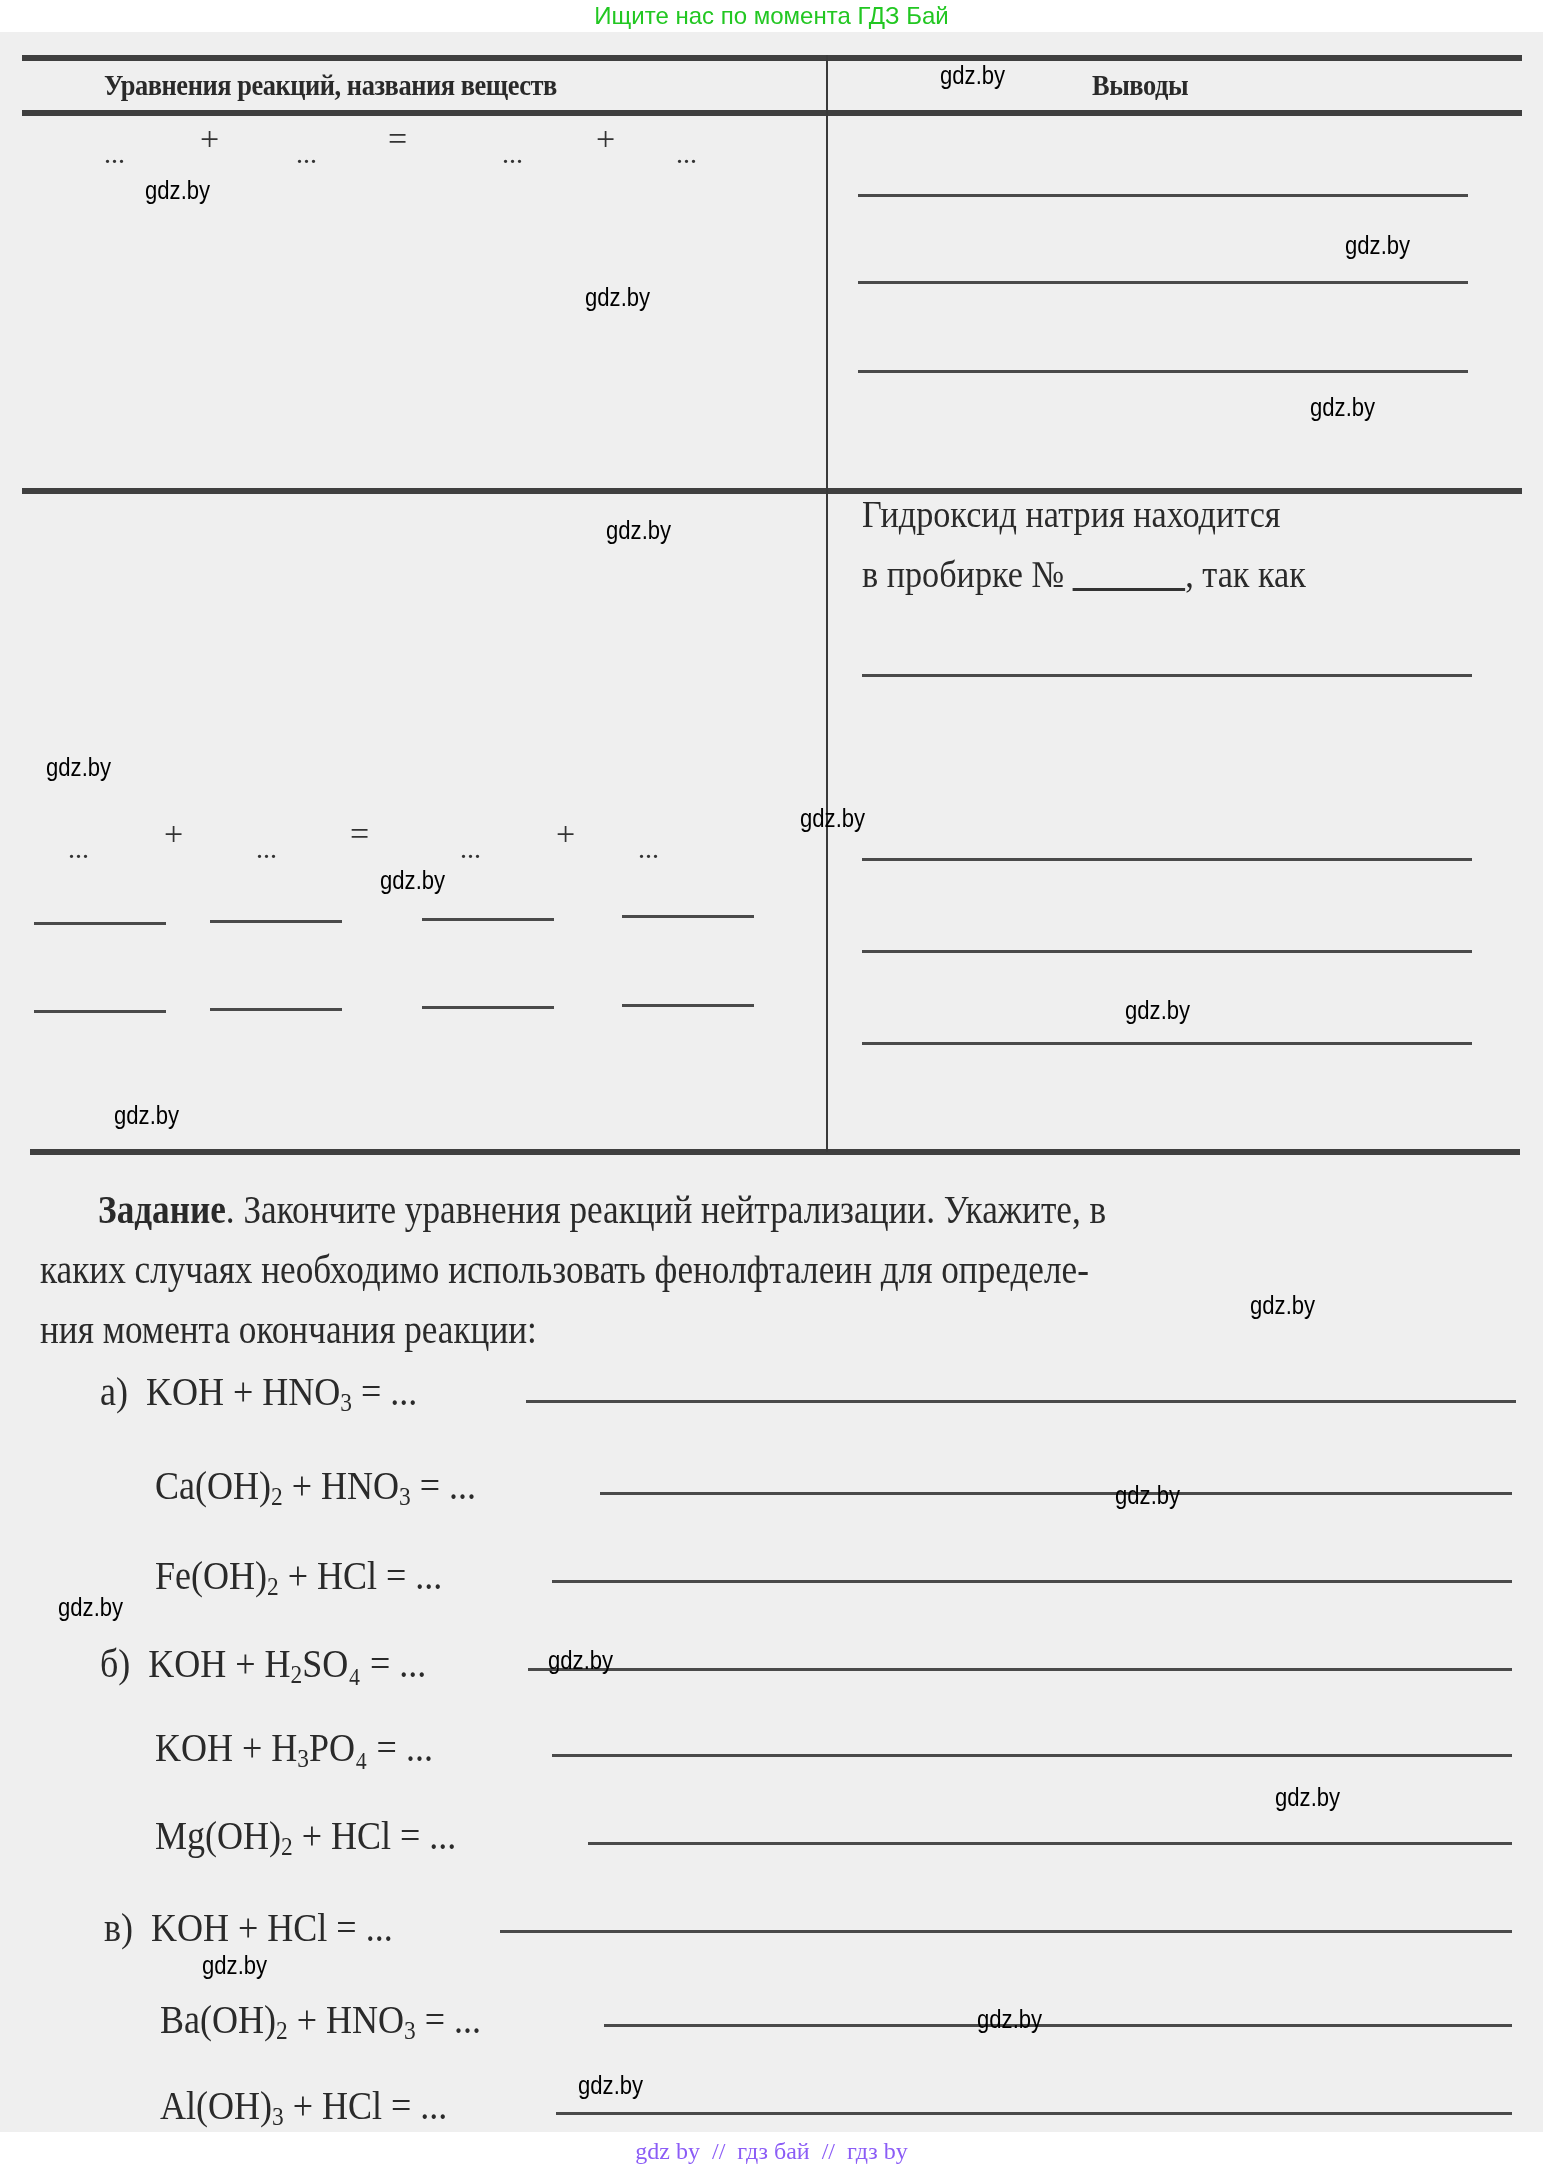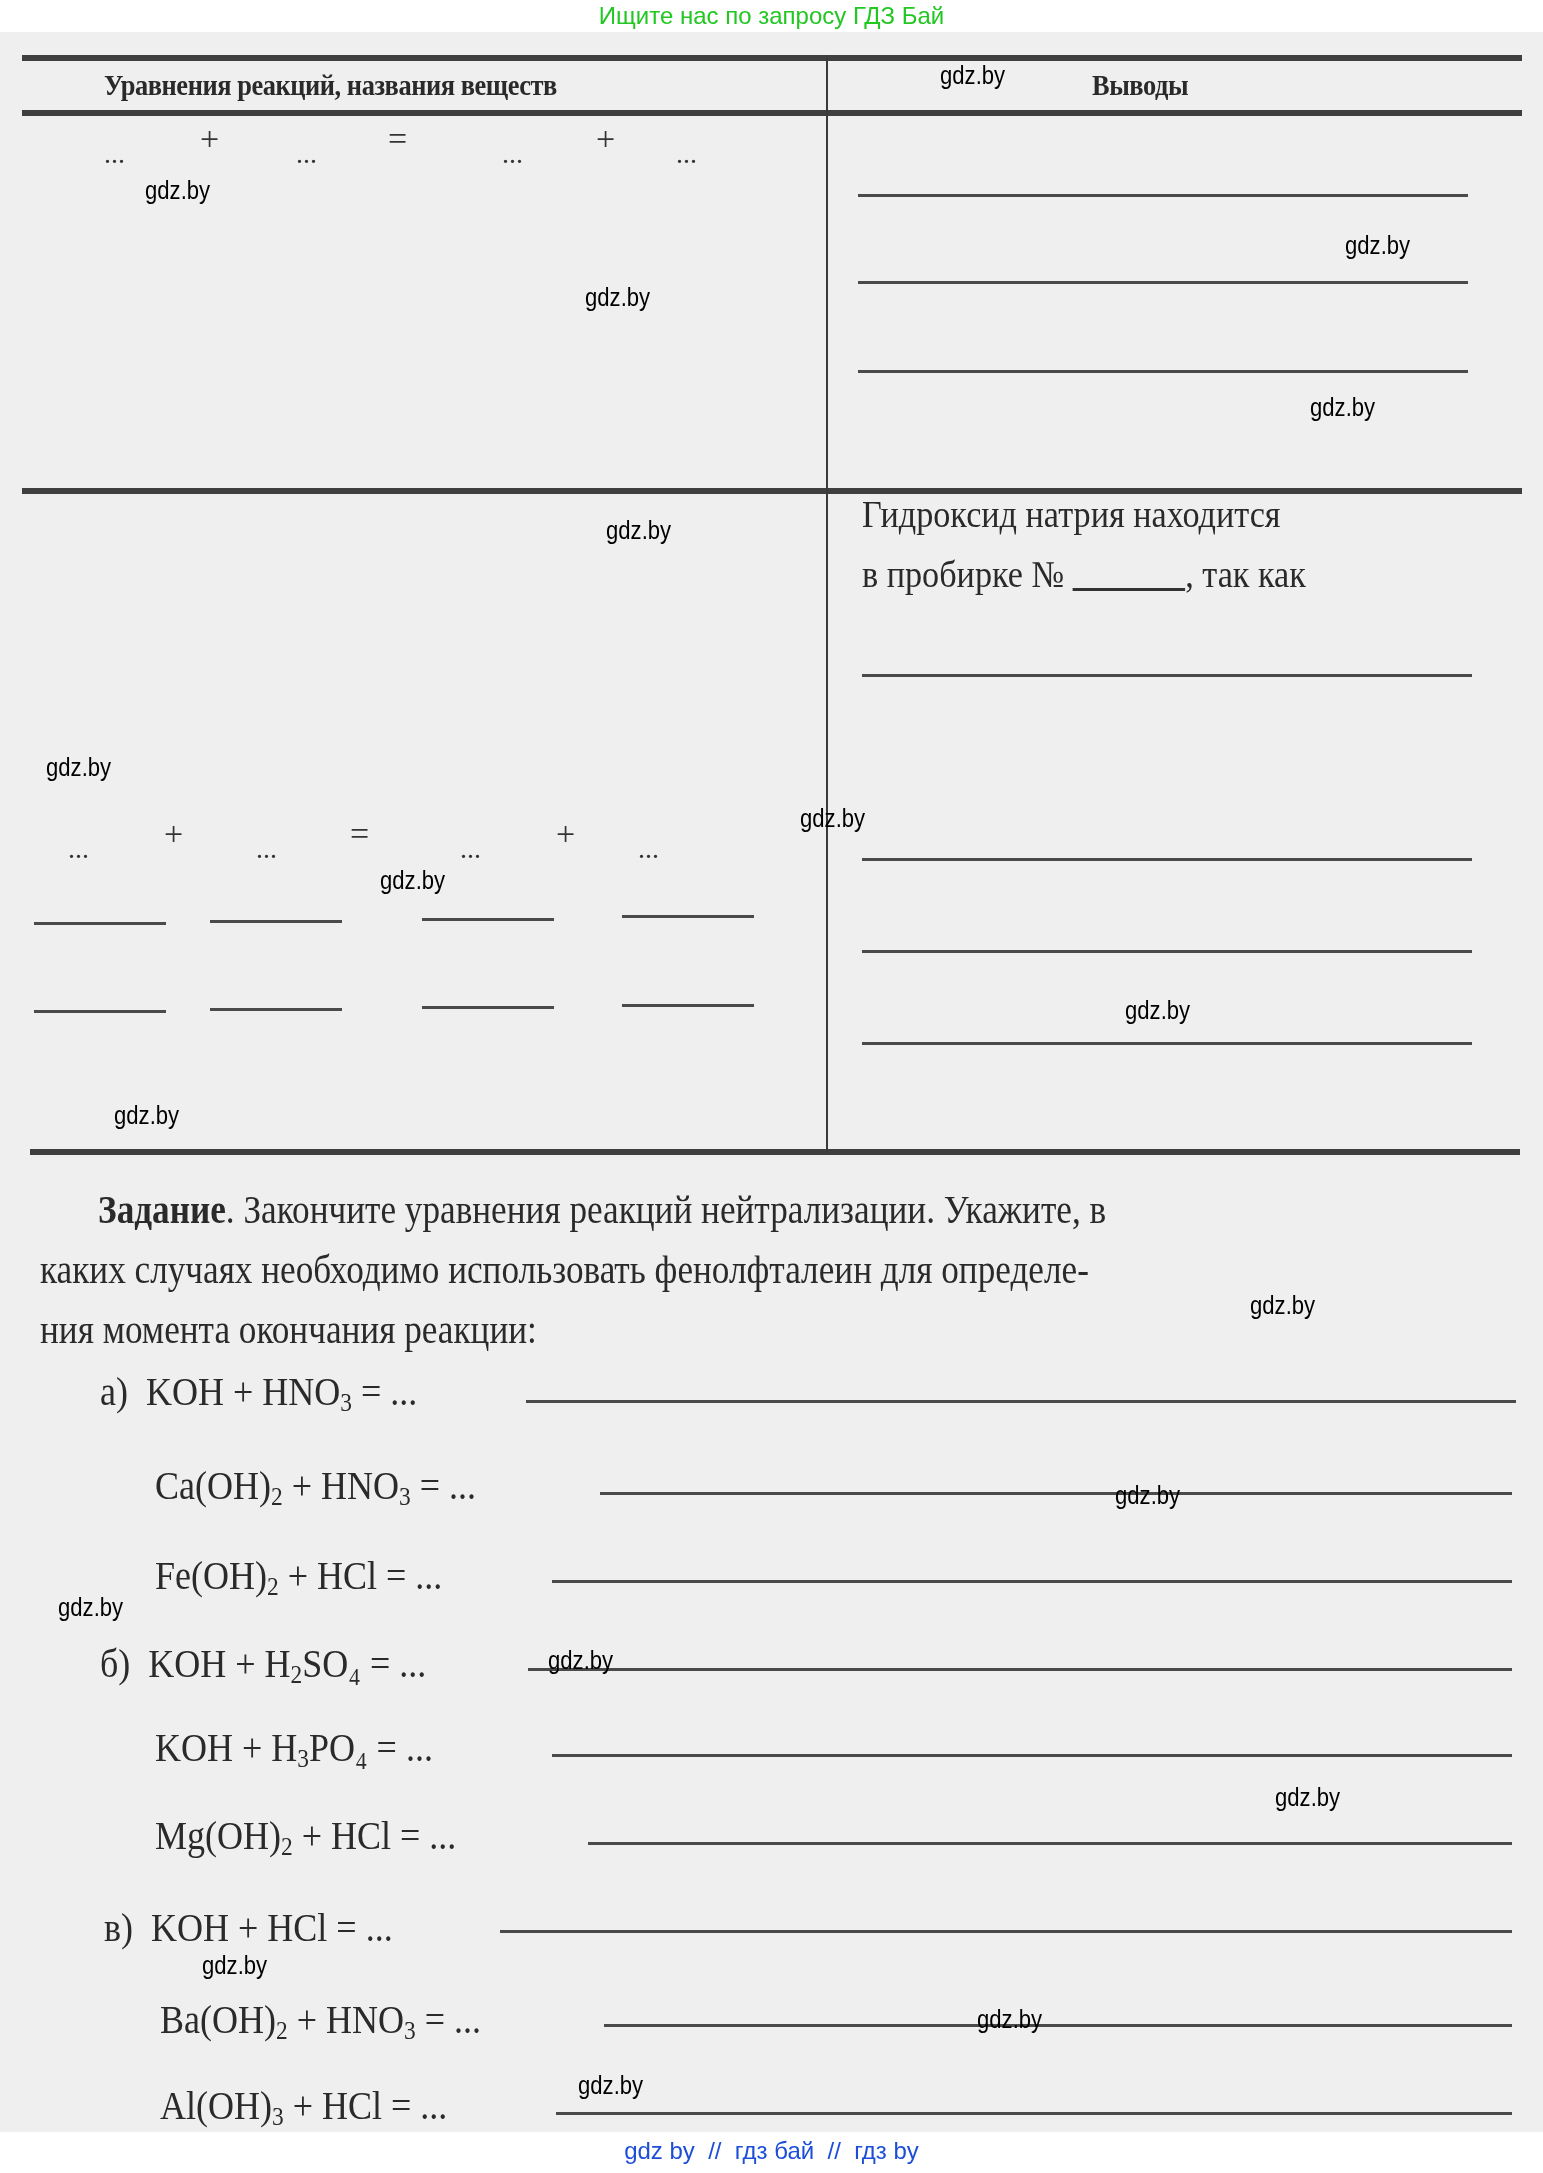--- a/index.html
+++ b/index.html
@@ -41,21 +41,21 @@
     position: absolute; font-family: "Liberation Sans", "DejaVu Sans", sans-serif;
     font-size: 26px; color: #000; white-space: nowrap;
     transform: scaleX(0.85); transform-origin: left top;
   }
   .blank { position: absolute; height: 3px; background: #4a4a4a; }
 </style>
 </head>
 <body>
 
 <div class="banner">
-  <span style="color:#22c722">Ищите нас по запросу ГДЗ Бай</span>
+  <span style="color:#22c722">Ищите нас по момента ГДЗ Бай</span>
 </div>
 
 <div class="page"></div>
 
 <div class="hl thick" style="left:22px; top:55px; width:1500px;"></div>
 <div class="hl thick" style="left:22px; top:110px; width:1500px;"></div>
 <div class="hl thick" style="left:22px; top:488px; width:1500px;"></div>
 <div class="hl thick" style="left:30px; top:1149px; width:1490px;"></div>
 <div class="vl" style="left:826px; top:55px; height:1097px;"></div>
 
@@ -177,14 +177,14 @@
 <span class="wm" style="left:1250px; top:1290px;">gdz.by</span>
 <span class="wm" style="left:1115px; top:1480px;">gdz.by</span>
 <span class="wm" style="left:58px; top:1592px;">gdz.by</span>
 <span class="wm" style="left:548px; top:1645px;">gdz.by</span>
 <span class="wm" style="left:1275px; top:1782px;">gdz.by</span>
 <span class="wm" style="left:202px; top:1950px;">gdz.by</span>
 <span class="wm" style="left:977px; top:2004px;">gdz.by</span>
 <span class="wm" style="left:578px; top:2070px;">gdz.by</span>
 
 <div class="footer">
-  <span style="color:#1d4ed8; white-space:pre;">gdz by  //  гдз бай  //  гдз by</span>
+  <span style="color:#8b5cf6; white-space:pre;font-family:Liberation Serif, serif;">gdz by  //  гдз бай  //  гдз by</span>
 </div>
 
 </body></html>

